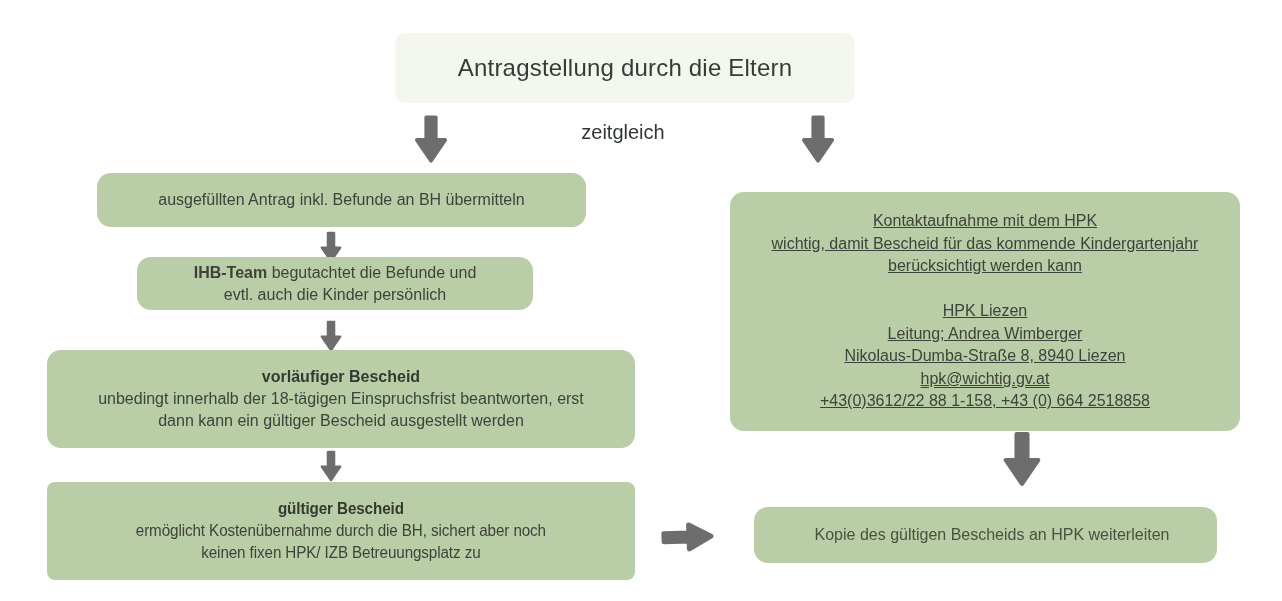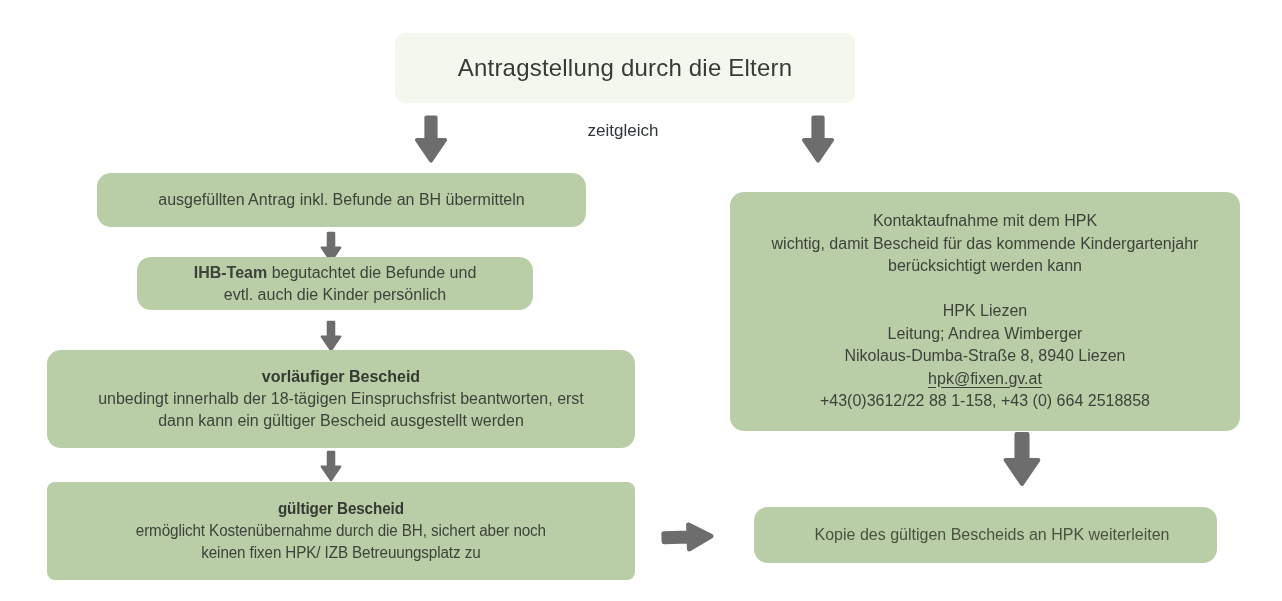--- a/index.html
+++ b/index.html
@@ -33,29 +33,29 @@
   .title-box{
     position:absolute;
     left:395px;top:33px;width:460px;height:70px;
     background:var(--box-light);
     border-radius:10px;
     display:flex;justify-content:center;align-items:center;
     font-size:24px;color:#363b38;letter-spacing:.2px;
   }
   .zeitgleich{
     position:absolute;left:543px;top:121px;width:160px;
-    text-align:center;font-size:17px;color:#32373a;
+    text-align:center;font-size:20px;color:#32373a;
   }
   .arrow{position:absolute;color:var(--arrow-gray);line-height:0;}
   .email-link{
     text-decoration:underline;color:var(--text-dark);cursor:pointer;
     text-underline-offset:3px;
   }
   .condensed-text{transform:scaleX(.95);transform-origin:50% 50%;letter-spacing:-.1px;}
-  .contact-box{line-height:22.5px;}
+  .contact-box{line-height:22.5px;text-decoration:underline;}
   .forward-box{color:#49513f;padding-left:13px;}
 </style>
 </head>
 <body>
 
 <div class="canvas">
 
   <div class="title-box">
     <span>Antragstellung durch die Eltern</span>
   </div>
@@ -121,21 +121,21 @@
   </div>
 
   <div class="box contact-box" style="left:730px;top:192px;width:510px;height:239px;">
     <div class="multiline">Kontaktaufnahme mit dem HPK
 wichtig, damit Bescheid für das kommende Kindergartenjahr
 berücksichtigt werden kann
 
 HPK Liezen
 Leitung; Andrea Wimberger
 Nikolaus-Dumba-Straße 8, 8940 Liezen</div>
-    <a class="email-link">hpk@fixen.gv.at</a>
+    <a class="email-link">hpk@wichtig.gv.at</a>
     <div>+43(0)3612/22 88 1-158, +43 (0) 664 2518858</div>
   </div>
 
   <div class="arrow" style="left:1002px;top:431px;">
     <svg width="40" height="56" viewBox="0 0 36 52">
         <path d="M13 3 L23 3 L23 27 L33 27 L18 49 L3 27 L13 27 Z" fill="currentColor" stroke="currentColor" stroke-width="4" stroke-linejoin="round"></path>
       </svg>
   </div>
 
   <div class="box forward-box" style="left:754px;top:507px;width:463px;height:56px;">

